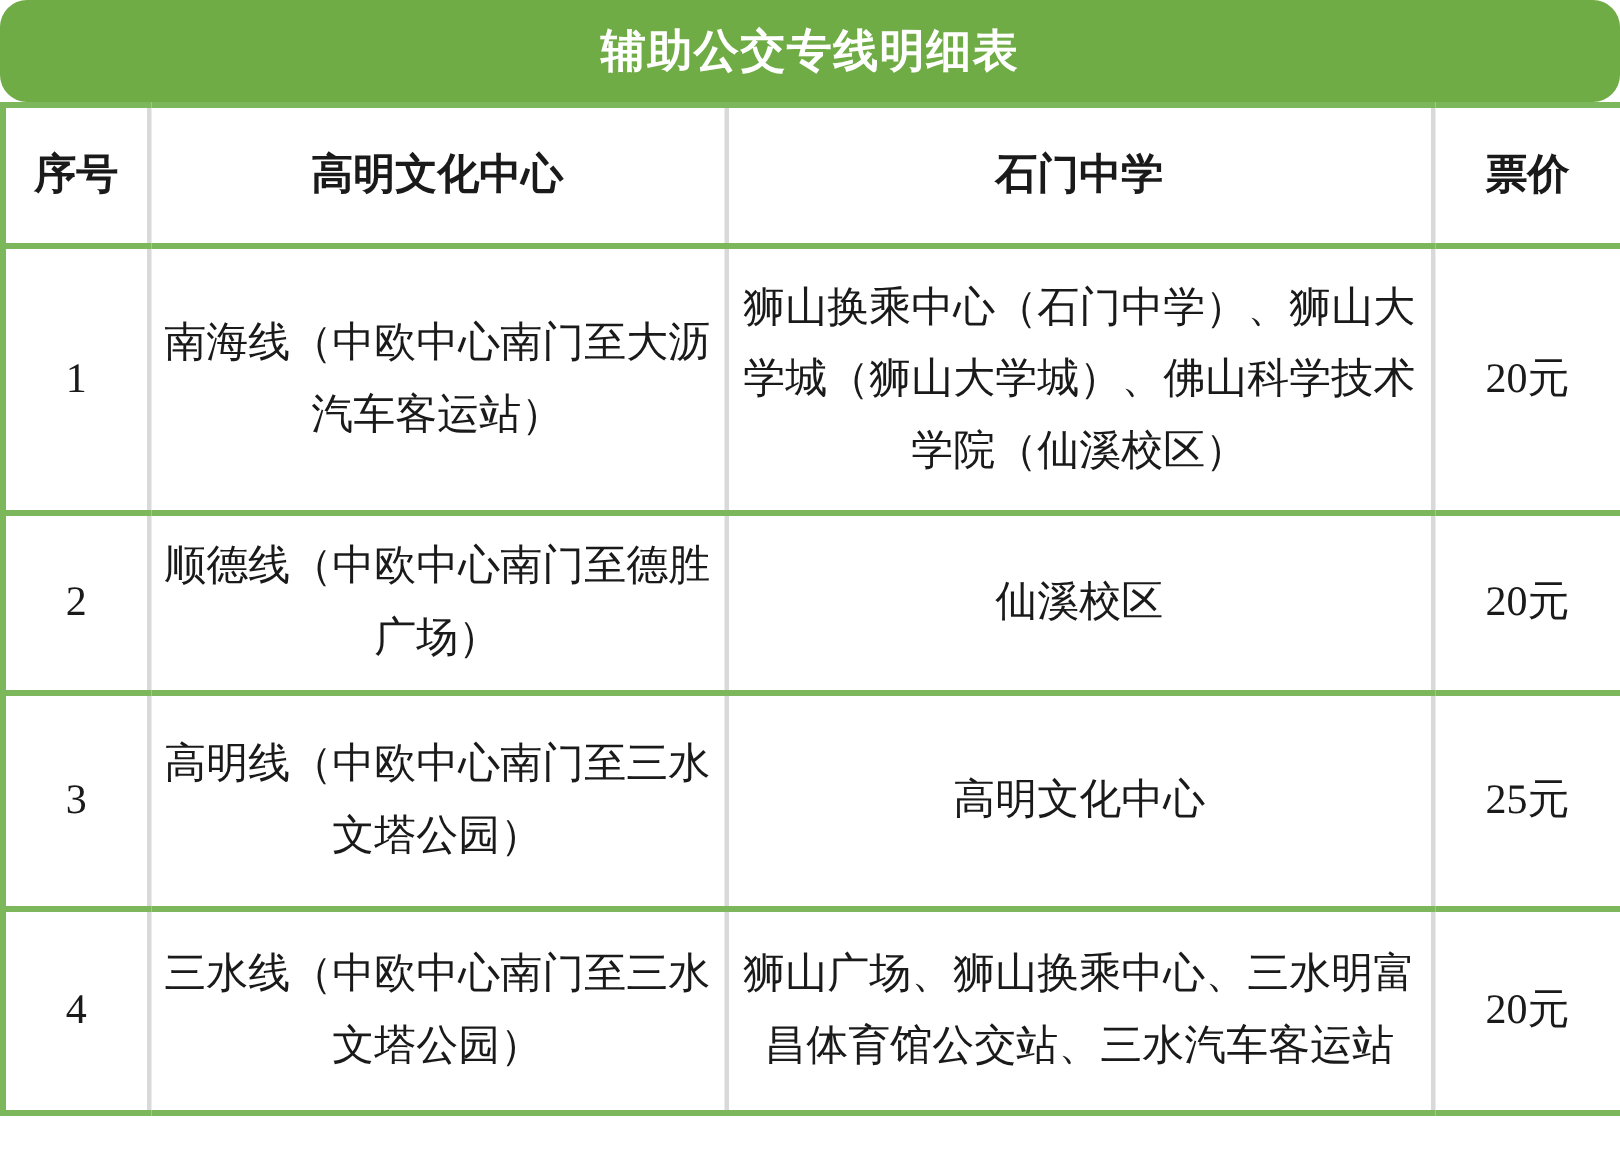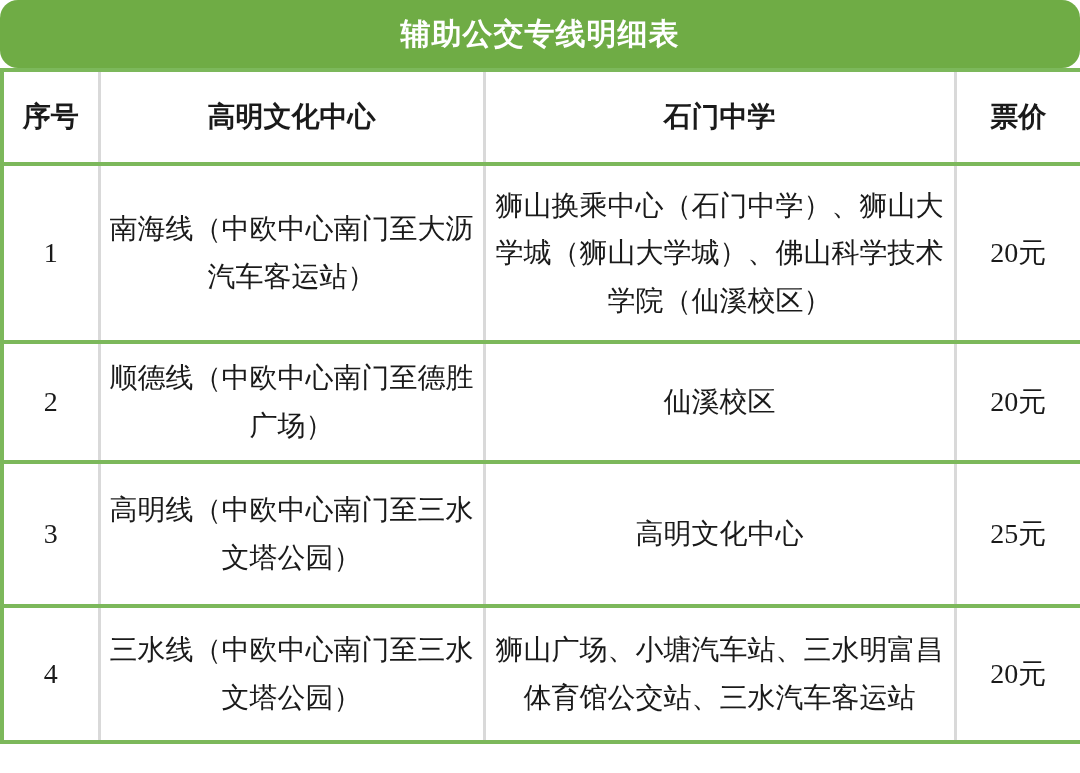--- a/index.html
+++ b/index.html
@@ -94,17 +94,17 @@
     </tr>
     <tr class="row-3">
       <td>3</td>
       <td>高明线（中欧中心南门至三水文塔公园）</td>
       <td>高明文化中心</td>
       <td>25元</td>
     </tr>
     <tr class="row-4">
       <td>4</td>
       <td>三水线（中欧中心南门至三水文塔公园）</td>
-      <td>狮山广场、小塘汽车站、三水明富昌体育馆公交站、三水汽车客运站</td>
+      <td>狮山广场、狮山换乘中心、三水明富昌体育馆公交站、三水汽车客运站</td>
       <td>20元</td>
     </tr>
   </tbody>
 </table>
 
 </body></html>

